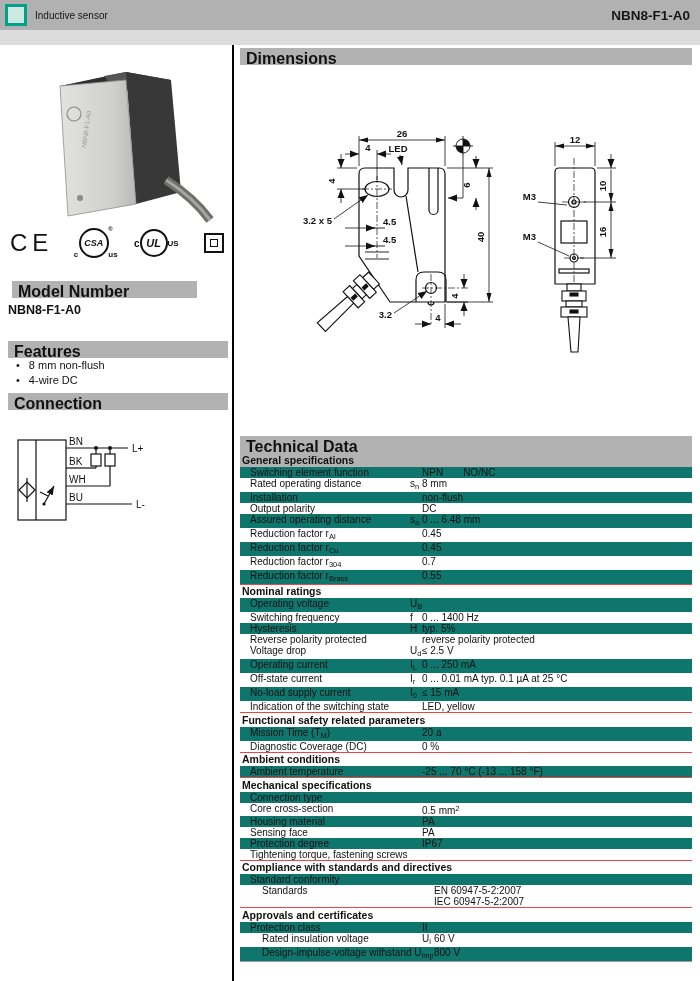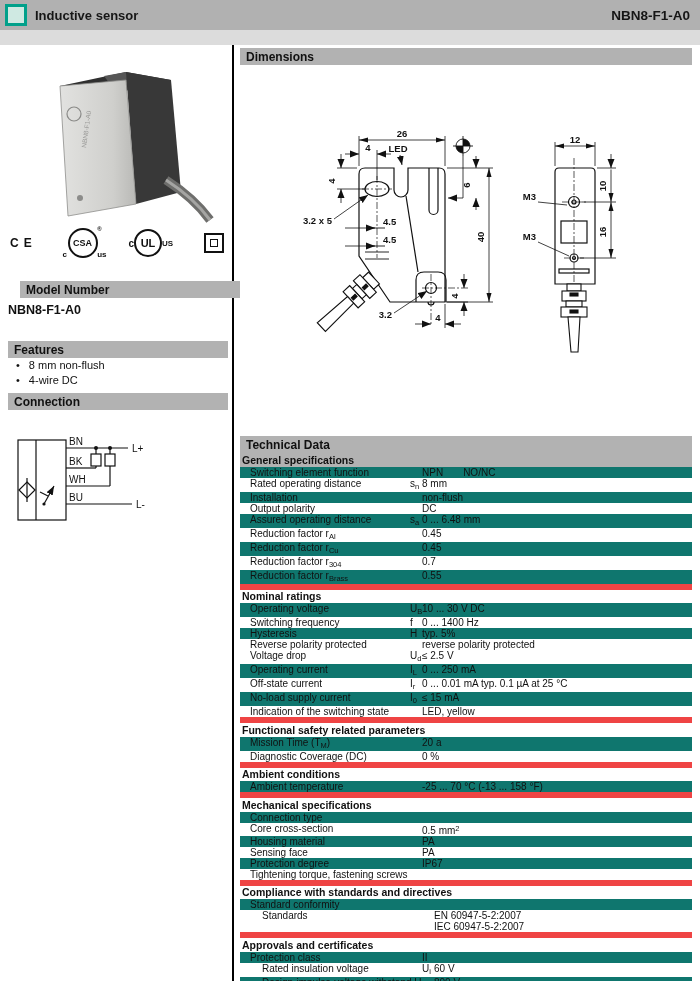--- a/index.html
+++ b/index.html
@@ -3,49 +3,49 @@
 <meta charset="utf-8">
 <style>
   html,body{margin:0;padding:0}
   body{width:700px;height:981px;position:relative;background:#ffffff;
        font-family:"Liberation Sans",sans-serif;color:#111;overflow:hidden}
 
   
   .topbar{position:absolute;left:0;top:0;width:700px;height:30px;background:#b1b1b1;
           display:flex;align-items:center}
   .brandsq{width:22px;height:22px;margin-left:5px;background:#cfe9e2;border:3px solid #00a08a;box-sizing:border-box}
-  .toptitle{font-weight:bold;font-size:13px;margin-left:8px;color:#161616}
+  .toptitle{font-weight:normal;font-size:10px;margin-left:8px;color:#161616}
   .topmodel{font-weight:bold;font-size:13.5px;margin-left:auto;margin-right:10px;color:#161616}
   .band{position:absolute;left:0;top:30px;width:700px;height:15px;background:#dcdcdc}
   .vdivider{position:absolute;left:232px;top:45px;width:2px;height:936px;background:#000}
 
   
-  .secbar{position:absolute;background:#b2b2b2;font-weight:bold;font-size:12px;
+  .secbar{position:absolute;background:#b2b2b2;font-weight:bold;font-size:16px;
           padding:2px 0 0 6px;box-sizing:border-box;height:17px;color:#111}
 
   
   .certs{position:absolute;left:8px;top:226px;width:218px;height:34px;display:flex;
          align-items:center;justify-content:space-between;padding:0 2px;box-sizing:border-box}
-  .ce{font-size:12px;letter-spacing:5px;font-weight:700}
+  .ce{font-size:24px;letter-spacing:5px;font-weight:400}
   .roundmark{position:relative;width:30px;height:30px;border:2.5px solid #111;border-radius:50%;
              box-sizing:border-box;display:flex;align-items:center;justify-content:center}
-  .roundmark .big{font-weight:bold;font-size:9px}
+  .roundmark .big{font-weight:bold;font-style:italic;font-size:9px}
   .tinyl{position:absolute;font-size:8px;font-weight:bold}
   .ulwrap,.csawrap{position:relative;display:flex;align-items:center}
   .sqsq{width:16px;height:16px;border:2px solid #111;display:flex;align-items:center;justify-content:center}
   .sqsq .inner{width:6px;height:6px;border:1.5px solid #111}
 
   .mnvalue{position:absolute;left:8px;top:303px;font-weight:bold;font-size:12.5px}
   .features{position:absolute;left:8px;top:358px;font-size:11px;font-weight:normal}
   .features .fi{padding-left:8px;line-height:15px}
   .features .fi::before{content:"\2022";margin-right:9px}
 
   
   .ttable{position:absolute;left:240px;top:453px;width:452px;font-size:10px;border-bottom:1px solid #999}
-  .tsec{font-weight:bold;font-size:10.5px;border-top:6px solid #ef4444;padding:1.5px 0 1px 2px;line-height:11px}
+  .tsec{font-weight:bold;font-size:10.5px;border-top:1px solid #ef4444;padding:1.5px 0 1px 2px;line-height:11px}
   .tsec:first-child{border-top:none}
   .trow{display:flex;align-items:flex-start;padding:0 0 0 10px;line-height:11px}
   .trow.shade{background:#0f766e}
   .tl{width:160px;flex:none;white-space:nowrap;overflow:visible}
   .ts{width:12px;flex:none;white-space:nowrap;overflow:visible}
   .tv{flex:1;white-space:normal}
   sub{font-size:7.5px;vertical-align:-2px}
   sup{font-size:7.5px;vertical-align:3px}
   .v2{margin-left:20px}
 
@@ -99,21 +99,21 @@
     <div class="roundmark" style="width:28px;height:28px">
       <span class="big" style="font-size:11px">UL</span>
     </div>
     <span class="tinyl" style="position:static;font-size:8px">US</span>
   </div>
   <div class="sqsq">
       <div class="inner"></div>
     </div>
 </div>
 
-<div class="secbar" style="left:20px;top:281px;width:220px">Model Number</div>
+<div class="secbar" style="left:12px;top:281px;width:185px">Model Number</div>
 <div class="mnvalue">NBN8-F1-A0</div>
 
 <div class="secbar" style="left:8px;top:341px;width:220px">Features</div>
 <div class="features">
     <div class="fi">8 mm non-flush</div>
     <div class="fi">4-wire DC</div>
   </div>
 
 <div class="secbar" style="left:8px;top:393px;width:220px">Connection</div>
 <svg style="position:absolute;left:10px;top:428px" width="215" height="125" viewBox="0 0 215 125">
@@ -365,21 +365,20 @@
     </div>
     <div class="trow shade">
       <div class="tl">Reduction factor r<sub>Brass</sub></div>
       <div class="ts"></div>
       <div class="tv">0.55</div>
     </div>
     <div class="tsec">Nominal ratings</div>
     <div class="trow shade">
       <div class="tl">Operating voltage</div>
       <div class="ts">U<sub>B</sub></div>
-      <div class="tv">10 ... 30 V DC</div>
     </div>
     <div class="trow">
       <div class="tl">Switching frequency</div>
       <div class="ts">f</div>
       <div class="tv">0 ... 1400 Hz</div>
     </div>
     <div class="trow shade">
       <div class="tl">Hysteresis</div>
       <div class="ts">H</div>
       <div class="tv">typ. 5%</div>

